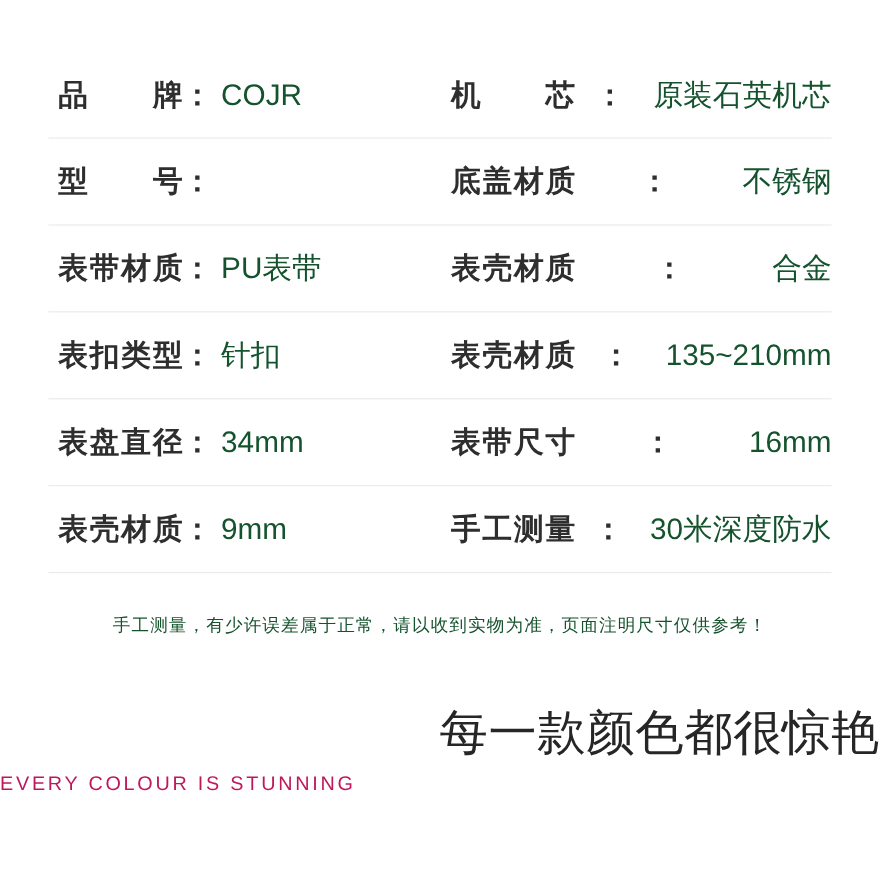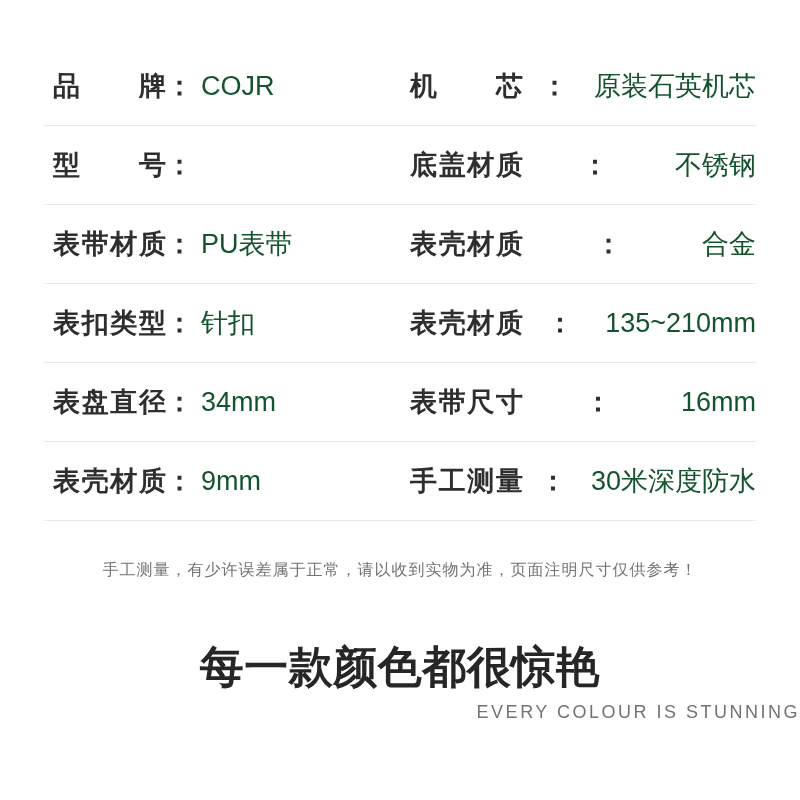--- a/index.html
+++ b/index.html
@@ -56,40 +56,40 @@
     white-space: nowrap;
   }
 
   
   .note {
     margin-top: 39px;
     text-align: center;
     font-size: 16px;
     line-height: 20px;
     letter-spacing: 1px;
-    color: #737373;
+    color: #14532d;
   }
 
   
   .banner-title {
     margin-top: 62px;
-    text-align: center;
+    text-align: right;
     font-size: 44px;
     line-height: 50px;
-    font-weight: 700;
+    font-weight: 400;
     color: #262626;
     letter-spacing: 0.5px;
   }
   .banner-subtitle {
     margin-top: 8px;
-    text-align: right;
+    text-align: left;
     font-size: 18px;
     line-height: 24px;
     font-weight: 400;
-    color: #737373;
+    color: #be185d;
     letter-spacing: 2.5px;
   }
 </style>
 </head>
 <body>
 
 <div class="page">
 
   <div class="spec-table">
 

